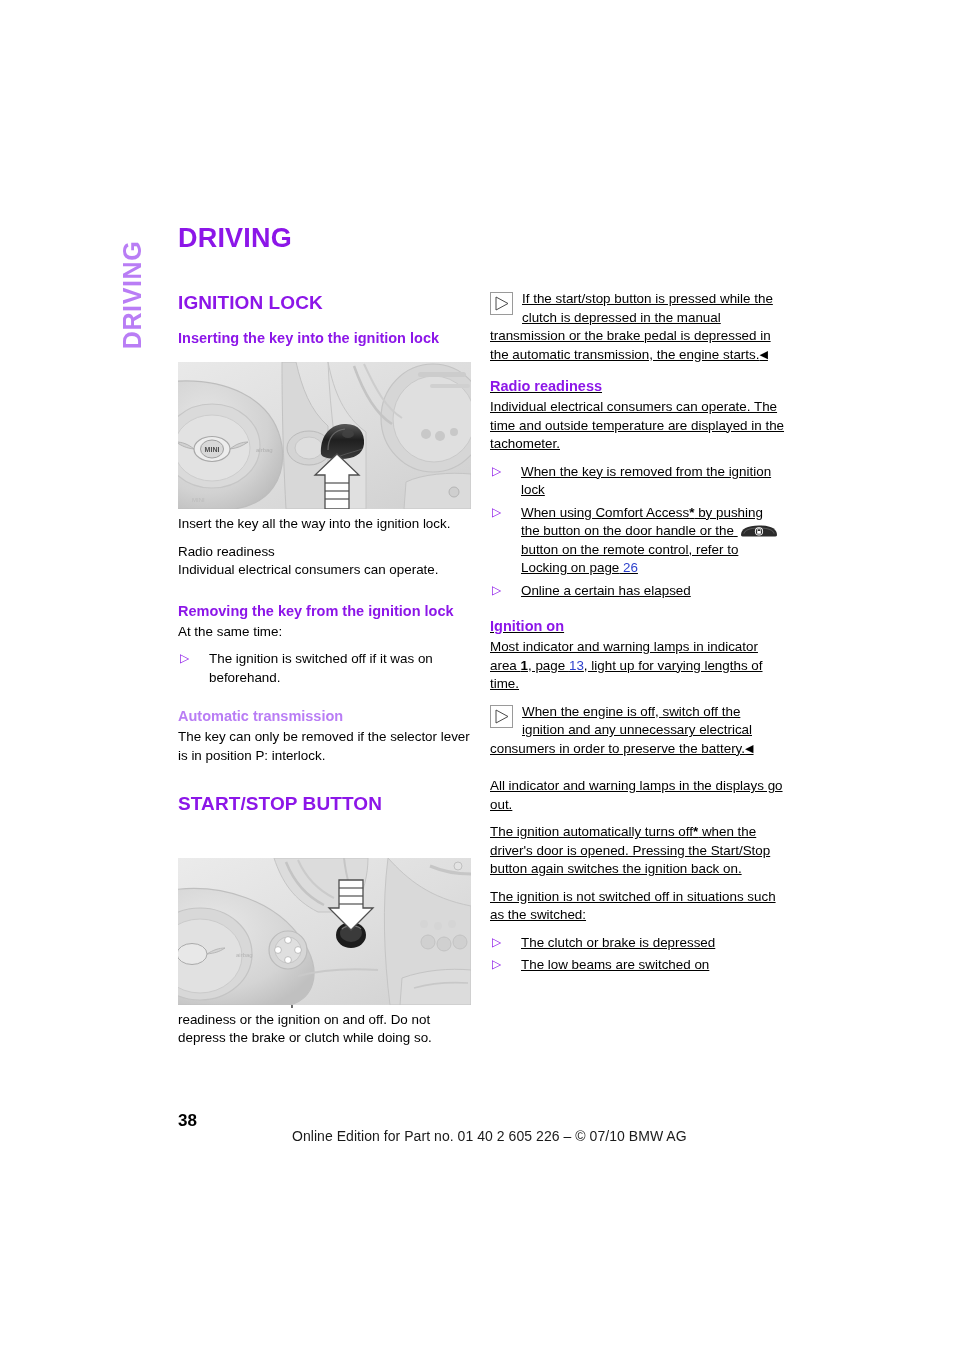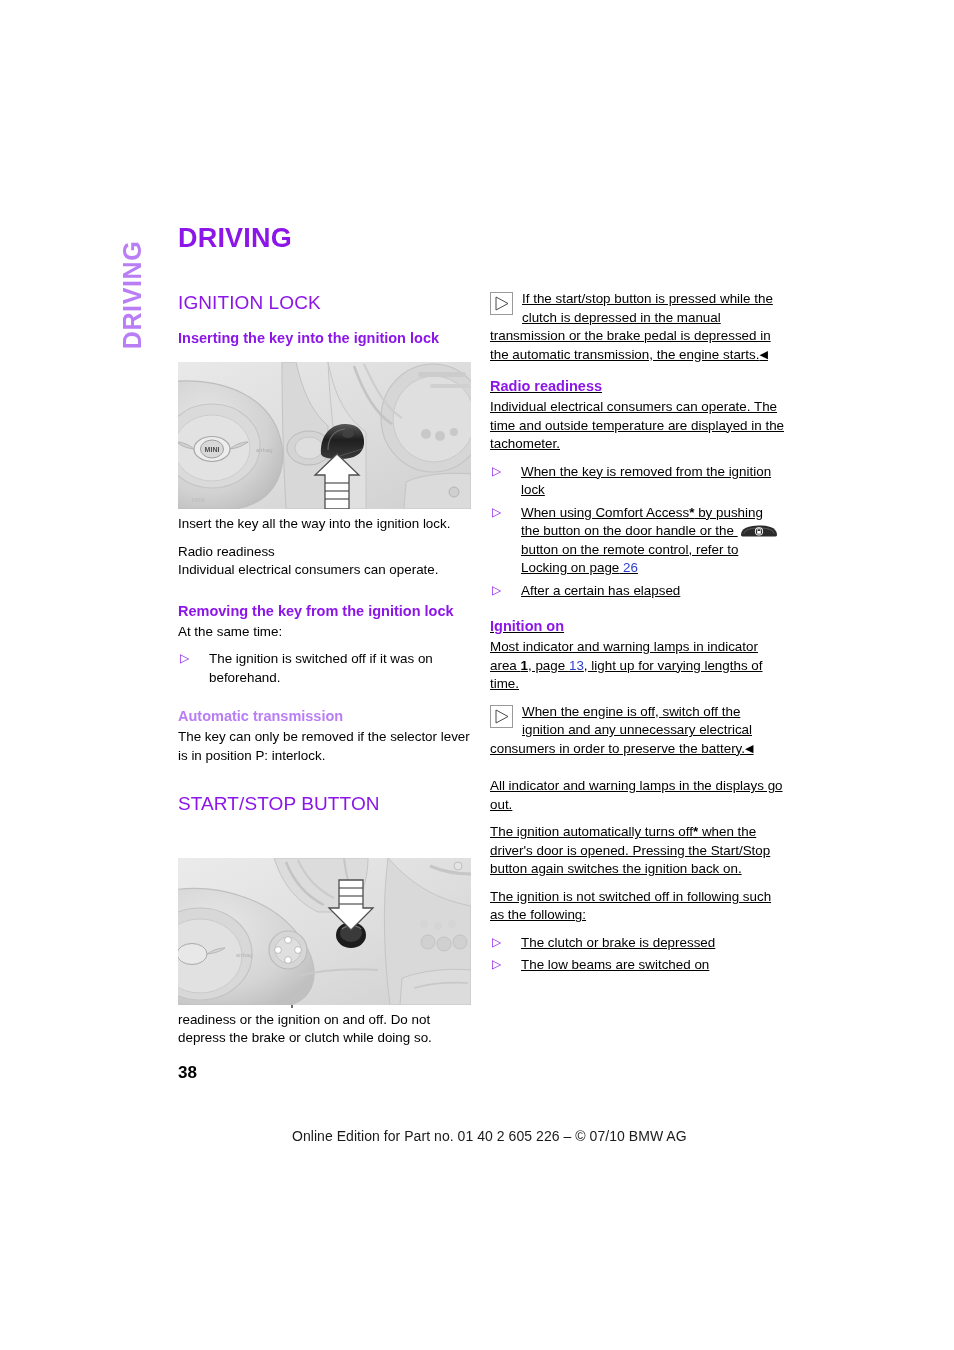--- a/index.html
+++ b/index.html
@@ -48,21 +48,21 @@
     position: absolute;
     left: 178px;
     top: 223px;
     font-size: 27px;
     font-weight: bold;
     color: #8c16e8;
     letter-spacing: 0.2px;
   }
   .h2 {
     font-size: 19px;
-    font-weight: normal;
+    font-weight: bold;
     color: #8c16e8;
     letter-spacing: 0.1px;
     margin: 0 0 12px 0;
   }
   .h3 {
     font-size: 14.5px;
     font-weight: bold;
     color: #8c16e8;
     margin: 0 0 2px 0;
   }
@@ -167,21 +167,21 @@
     background: #dcdcdc;
   }
   .figure-1 { top: 362px; }
   .figure-2 { top: 858px; }
   .figure svg { display: block; }
 
   
   .page-number {
     position: absolute;
     left: 178px;
-    top: 1063px;
+    top: 1111px;
     font-size: 17px;
     font-weight: bold;
     color: #000;
   }
   .footer-note {
     position: absolute;
     left: 292px;
     top: 1128px;
     font-size: 14px;
     color: #1a1a1a;
@@ -272,21 +272,21 @@
             <circle cx="21" cy="8.4" r="4.1" fill="#ffffff"></circle>
             <circle cx="21" cy="8.4" r="3.2" fill="#2b2b2b"></circle>
             <path d="M19.4,8.3 v-1.1 a1.6,1.6 0 0 1 3.2,0 v1.1" fill="none" stroke="#ffffff" stroke-width="0.75"></path>
             <rect x="19.1" y="8.1" width="3.8" height="2.6" rx="0.4" fill="#ffffff"></rect>
           </svg>
         </span><span>button on the remote control, refer to Locking on page</span>
         <span class="lnk">26</span>
       </li>
       <li>
         <span class="bullet">▷</span>
-        <span>After a certain has elapsed</span>
+        <span>Online a certain has elapsed</span>
       </li>
     </ul>
 
     <div style="height:7px"></div>
 
     <div class="h3">Ignition on</div>
 
     <p class="body"><span>Most indicator and warning lamps in indicator area </span><span class="bld">1</span><span>, page </span><span class="lnk">13</span><span>, light up for varying lengths of time.</span></p>
 
     <div class="note">
@@ -298,21 +298,21 @@
       <span class="note-text">When the engine is off, switch off the ignition and any unnecessary electrical consumers in order to preserve the battery.</span><span class="endmark">◀</span>
     </div>
 
     <div style="height:7px"></div>
 
 
     <p class="body">All indicator and warning lamps in the displays go out.</p>
 
     <p class="body"><span>The ignition automatically turns off</span><span class="star">*</span><span> when the driver's door is opened. Pressing the Start/Stop button again switches the ignition back on.</span></p>
 
-    <p class="body">The ignition is not switched off in following such as the following:</p>
+    <p class="body">The ignition is not switched off in situations such as the switched:</p>
 
     <ul class="bul">
       <li>
         <span class="bullet">▷</span>
         <span>The clutch or brake is depressed</span>
       </li>
       <li>
         <span class="bullet">▷</span>
         <span>The low beams are switched on</span>
       </li>

